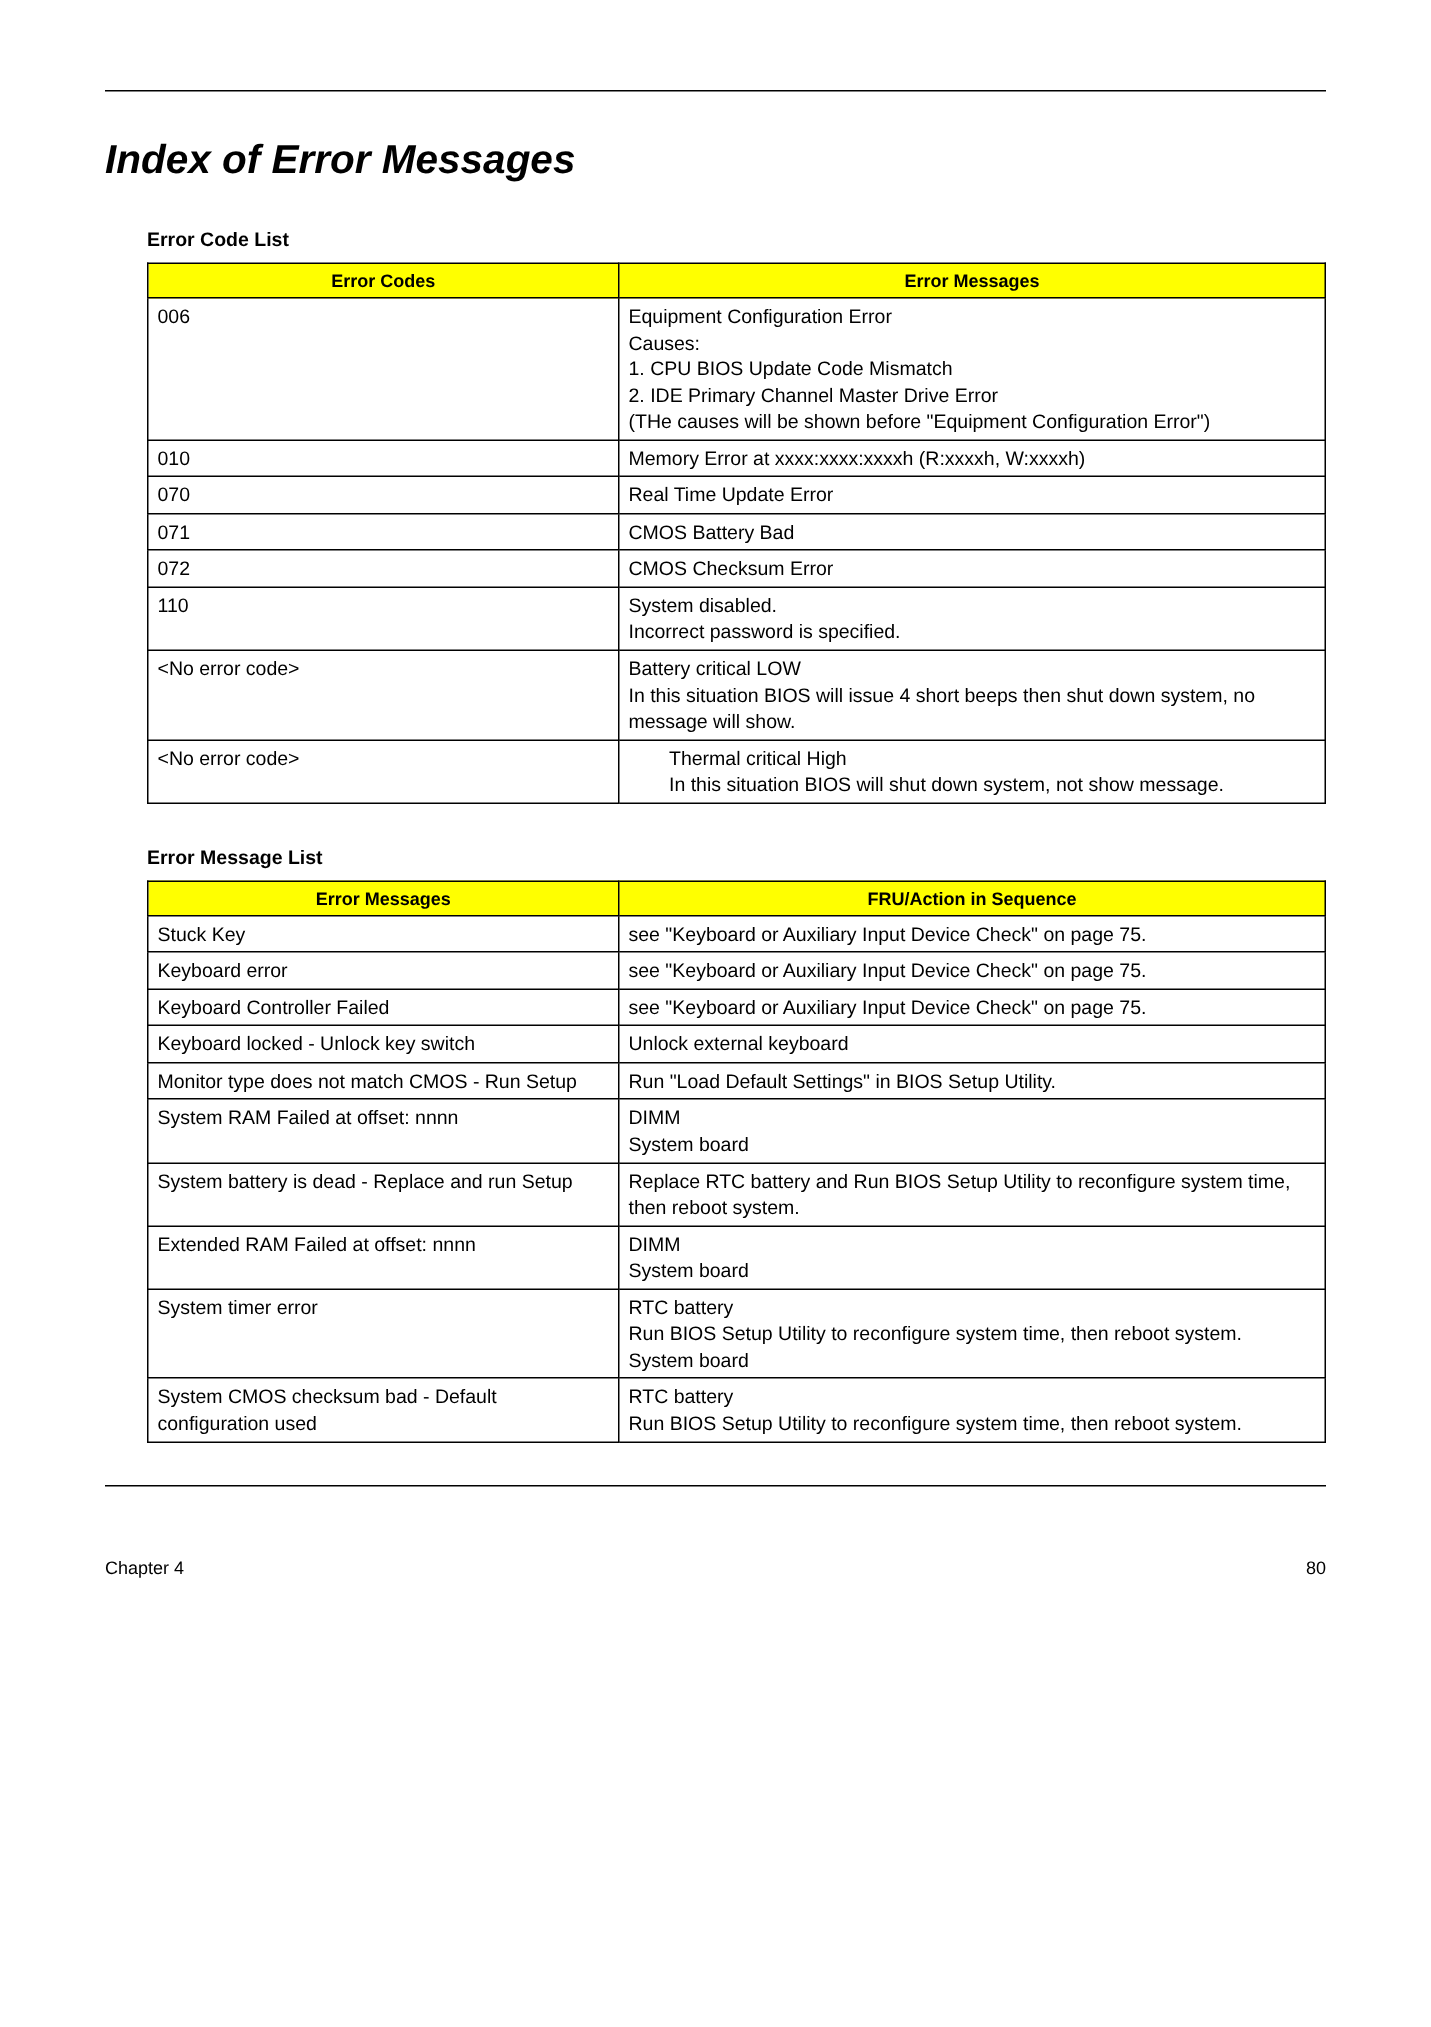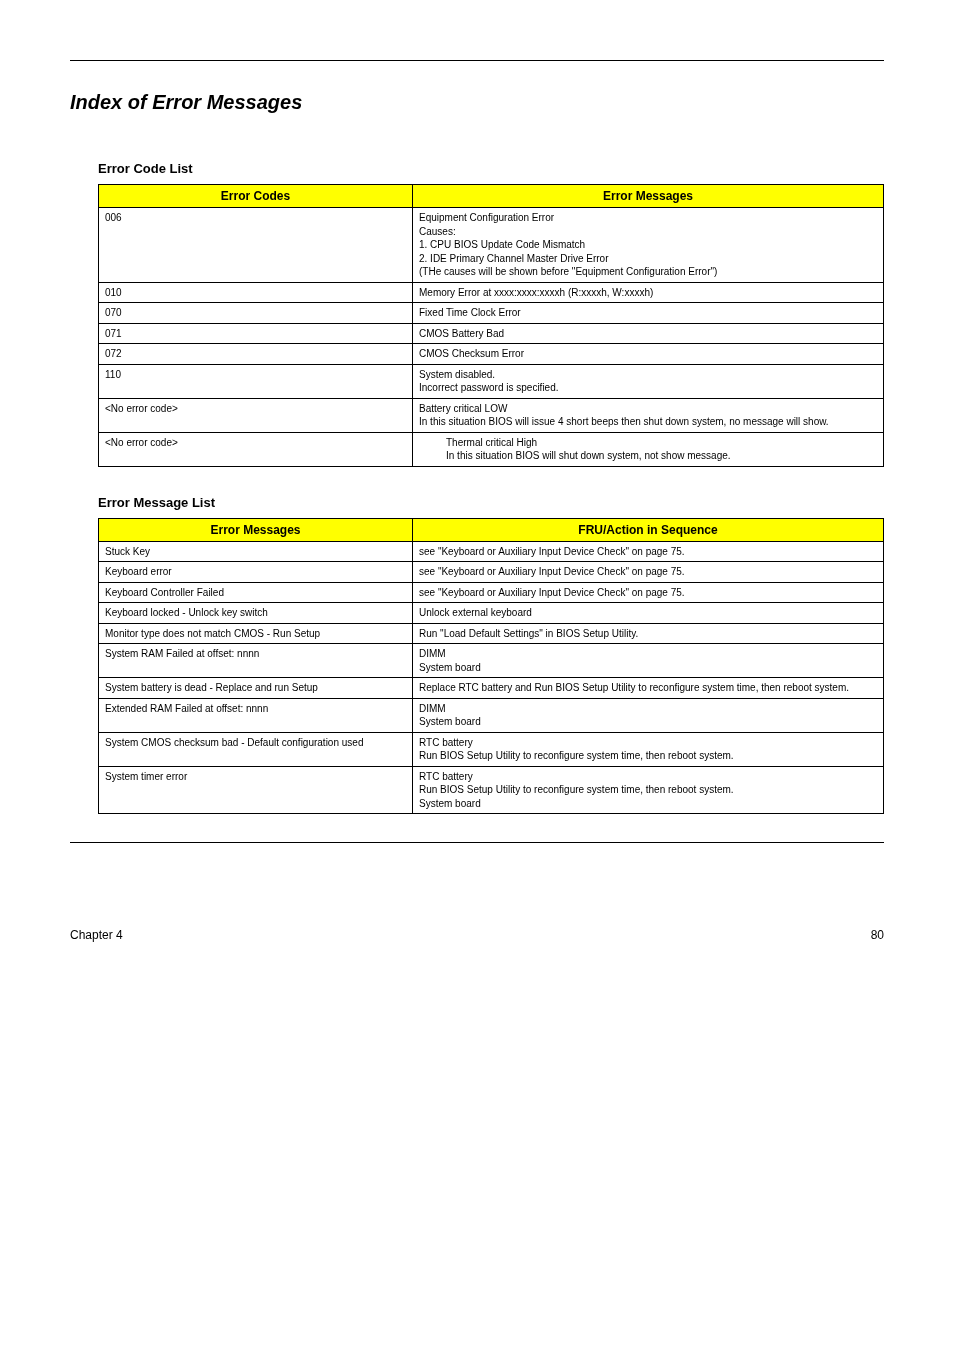--- a/index.html
+++ b/index.html
@@ -11,22 +11,22 @@
     font-size: 12px;
   }
   hr.rule {
     border: none;
     border-top: 1px solid #000;
     margin: 0 0 30px 0;
   }
   h1.page-title {
     font-style: italic;
     font-weight: bold;
-    font-size: 20px;
-    margin: 0 0 47px 0;
+    font-size: 27px;
+    margin: 0 0 30px 0;
   }
   h2.section-title {
     font-weight: bold;
     font-size: 13px;
     margin: 0 0 8px 28px;
   }
   table.err-table {
     width: calc(100% - 28px);
     margin-left: 28px;
     border-collapse: collapse;
@@ -38,38 +38,38 @@
     font-weight: bold;
     text-align: center;
     font-size: 12px;
     padding: 4px 6px;
     border: 1.5px solid #000;
   }
   table.err-table td {
     border: 0.75px solid #000;
     padding: 3px 6px;
     vertical-align: top;
-    font-size: 10px;
+    font-size: 13px;
     line-height: 1.35;
   }
   table.err-table td:first-child {
     border-left: 1.5px solid #000;
   }
   table.err-table td:last-child {
     border-right: 1.5px solid #000;
   }
   table.err-table tr:last-child td {
     border-bottom: 1.5px solid #000;
   }
   .col-left { width: 40%; }
   .footer {
     display: flex;
     justify-content: space-between;
     font-size: 12px;
-    margin-top: 85px;
+    margin-top: 47px;
   }
   hr.footer-rule {
     border: none;
     border-top: 1px solid #000;
     margin: 0 0 10px 0;
   }
 </style>
 </head>
 <body>
 
@@ -94,21 +94,21 @@
 1. CPU BIOS Update Code Mismatch
 2. IDE Primary Channel Master Drive Error
 (THe causes will be shown before "Equipment Configuration Error")</td>
       </tr>
       <tr>
         <td>010</td>
         <td style="white-space: pre-line;">Memory Error at xxxx:xxxx:xxxxh (R:xxxxh, W:xxxxh)</td>
       </tr>
       <tr>
         <td>070</td>
-        <td style="white-space: pre-line;">Fixed Time Clock Error</td>
+        <td style="white-space: pre-line;">Real Time Update Error</td>
       </tr>
       <tr>
         <td>071</td>
         <td style="white-space: pre-line;">CMOS Battery Bad</td>
       </tr>
       <tr>
         <td>072</td>
         <td style="white-space: pre-line;">CMOS Checksum Error</td>
       </tr>
       <tr>
@@ -167,29 +167,29 @@
       <tr>
         <td>System battery is dead - Replace and run Setup</td>
         <td style="white-space: pre-line;">Replace RTC battery and Run BIOS Setup Utility to reconfigure system time, then reboot system.</td>
       </tr>
       <tr>
         <td>Extended RAM Failed at offset: nnnn</td>
         <td style="white-space: pre-line;">DIMM
 System board</td>
       </tr>
       <tr>
-        <td>System CMOS checksum bad - Default configuration used</td>
-        <td style="white-space: pre-line;">RTC battery
-Run BIOS Setup Utility to reconfigure system time, then reboot system.</td>
-      </tr>
-      <tr>
         <td>System timer error</td>
         <td style="white-space: pre-line;">RTC battery
 Run BIOS Setup Utility to reconfigure system time, then reboot system.
 System board</td>
+      </tr>
+      <tr>
+        <td>System CMOS checksum bad - Default configuration used</td>
+        <td style="white-space: pre-line;">RTC battery
+Run BIOS Setup Utility to reconfigure system time, then reboot system.</td>
       </tr>
     </tbody>
 </table>
 
 <div>
   <hr class="footer-rule">
   <div class="footer">
     <span>Chapter 4</span>
     <span>80</span>
   </div>

